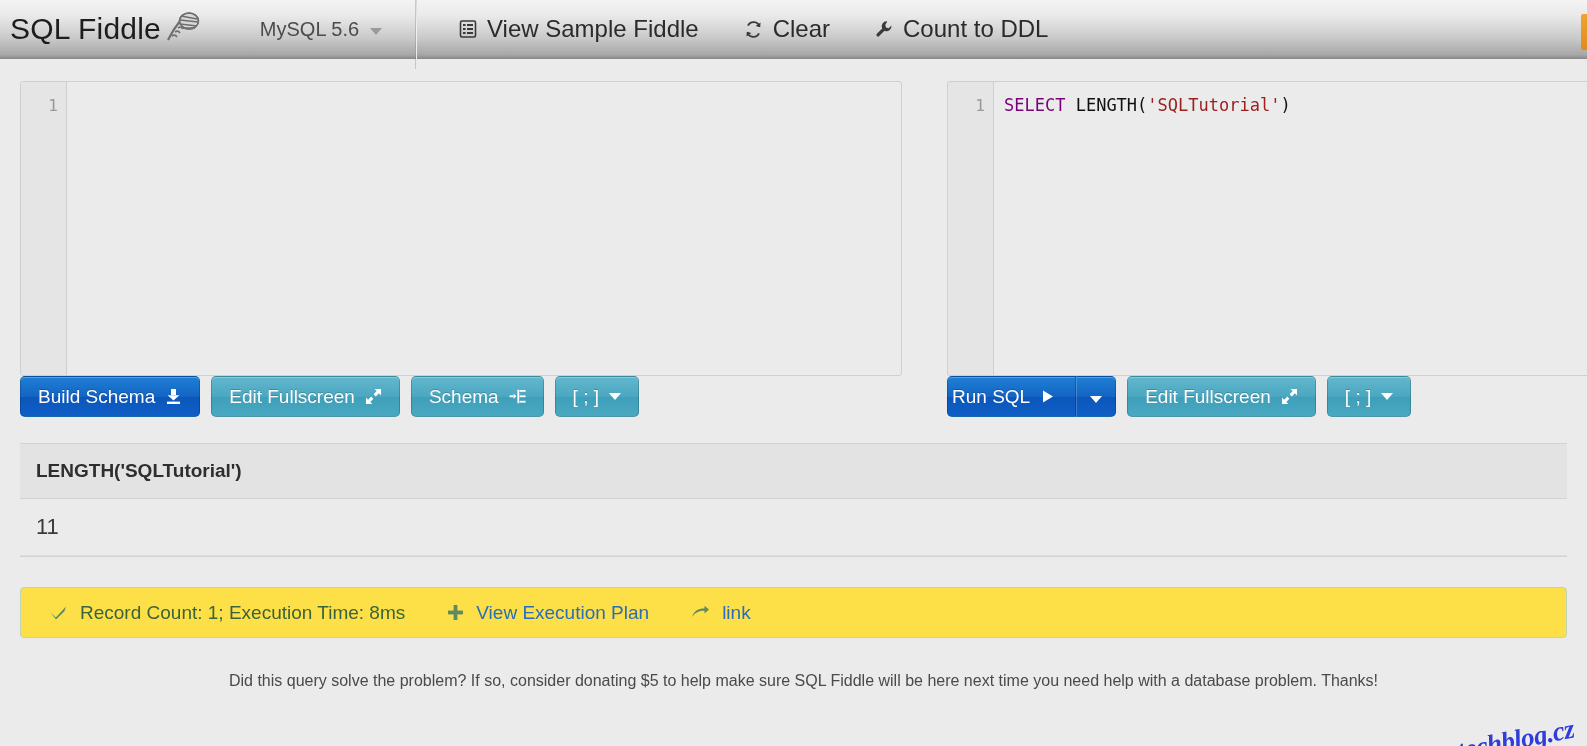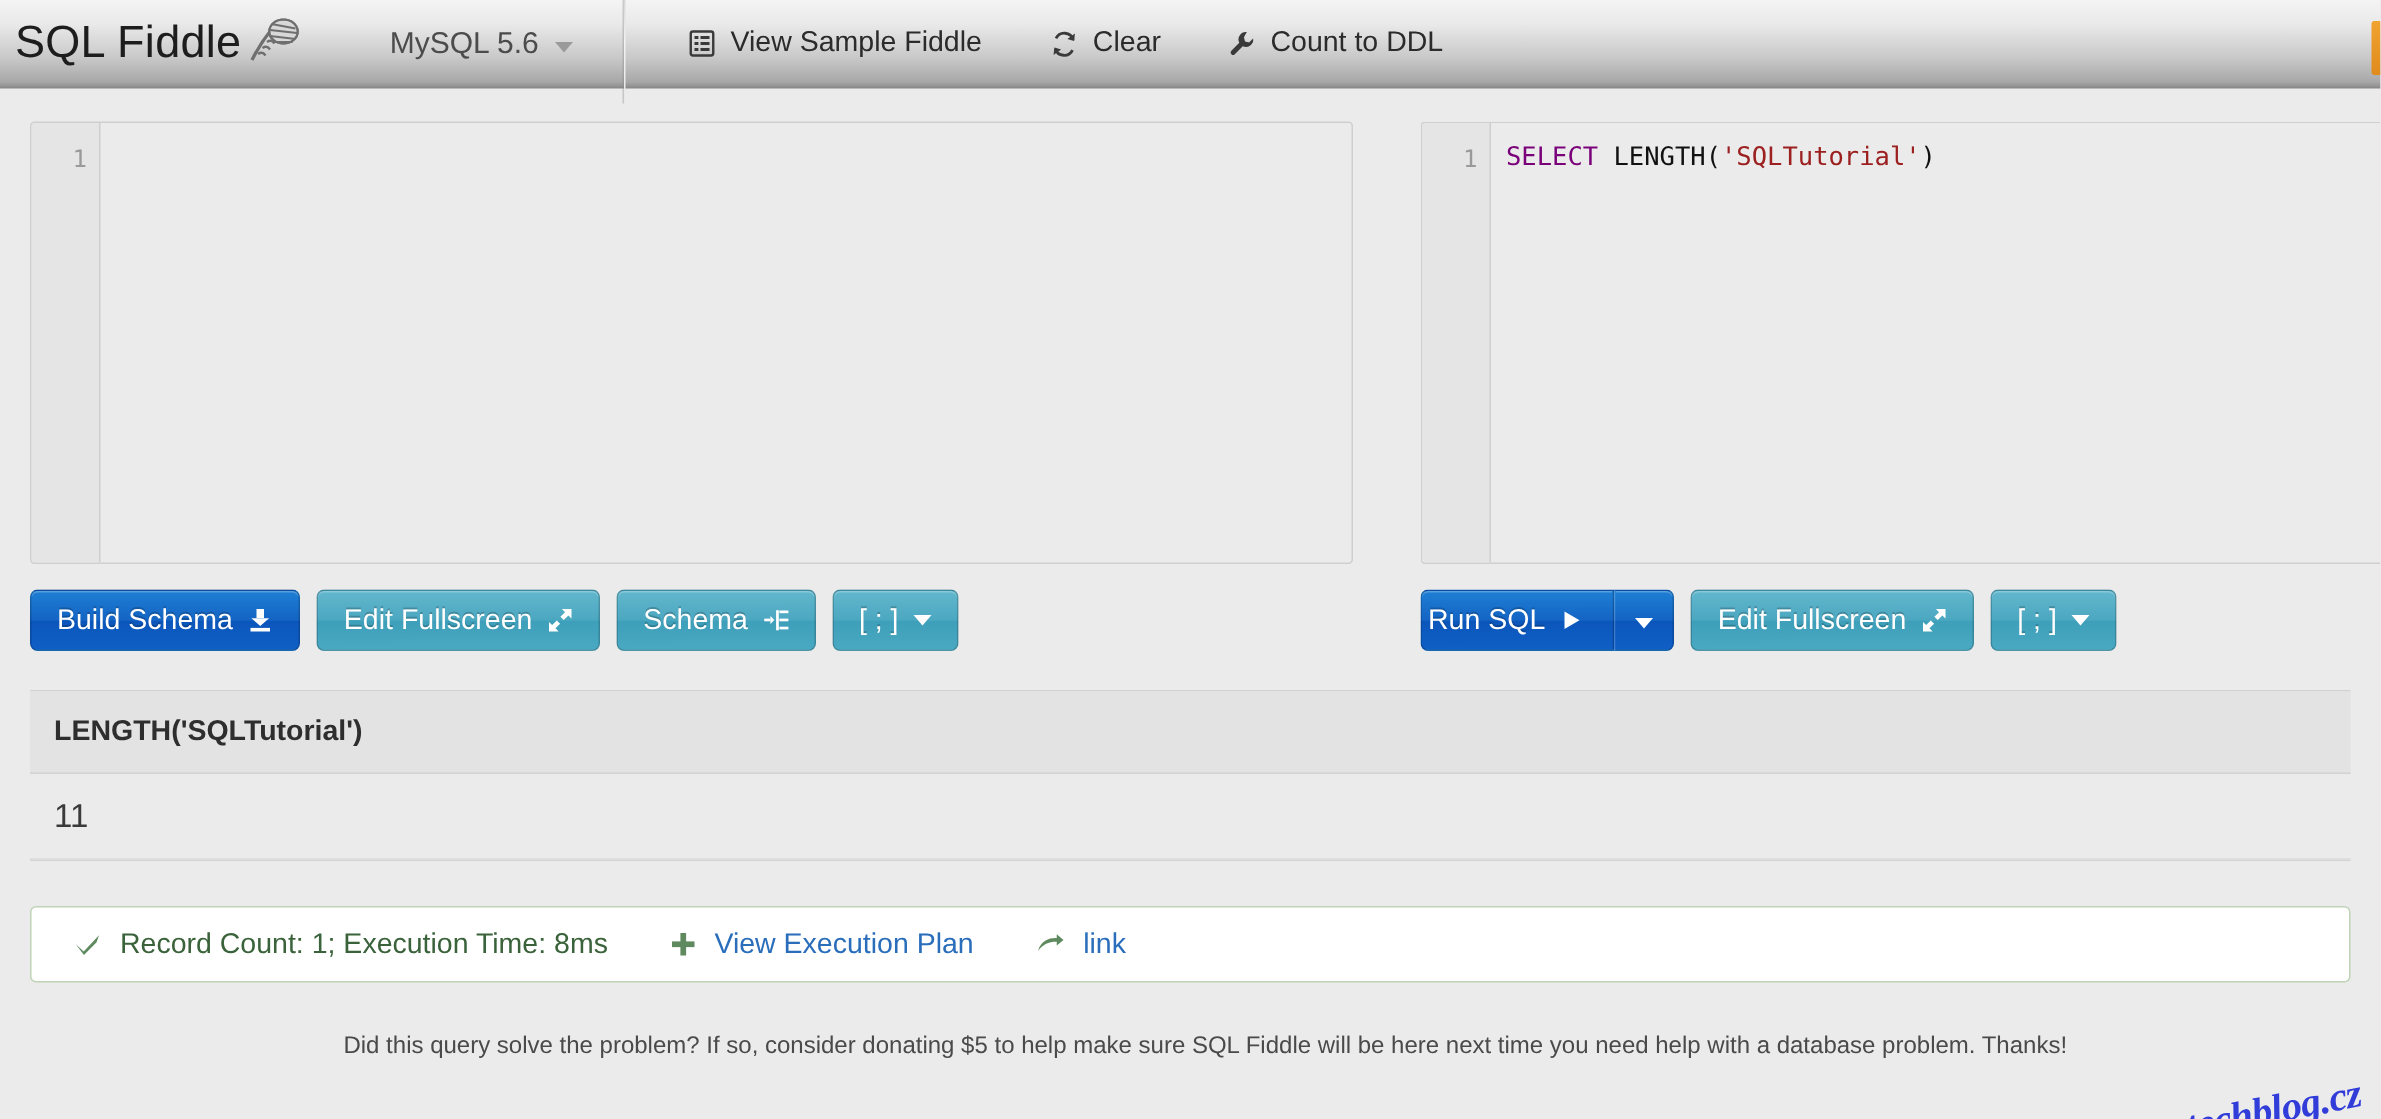--- a/index.html
+++ b/index.html
@@ -71,21 +71,21 @@
   }
   .tb-actions {
     display: flex;
     align-items: center;
     padding-left: 42px;
     gap: 45px;
   }
   .tb-item {
     display: flex;
     align-items: center;
-    font-size: 19px;
+    font-size: 24px;
     color: #2b2b2b;
     cursor: pointer;
     white-space: nowrap;
   }
   .tb-item .ticon {
     margin-right: 10px;
     display: flex;
     align-items: center;
     color: #3a3a3a;
   }
@@ -151,21 +151,20 @@
   }
   .tok-kw { color: #7a007a; }
   .tok-fn { color: #111; }
   .tok-str { color: #9c2020; }
   .tok-punc { color: #111; }
 
   
   .btnrow {
     display: flex;
     align-items: center;
-    margin-top: 17px;
     gap: 11px;
   }
   .btn {
     height: 41px;
     border-radius: 5px;
     display: inline-flex;
     align-items: center;
     justify-content: center;
     padding: 0 17px;
     font-size: 19px;
@@ -233,21 +232,21 @@
   .res-row {
     padding: 15px 16px;
     font-size: 22px;
     color: #3a3a3a;
     border-bottom: 1px solid #dedede;
   }
 
   
   .statusbar {
     margin: 30px 20px 14px 20px;
-    background: #ffffff;
+    background: #fde047;
     border: 1px solid #bfd3b6;
     border-radius: 4px;
     height: 49px;
     display: flex;
     align-items: center;
     padding-left: 28px;
     gap: 42px;
   }
   .st-item {
     display: flex;

